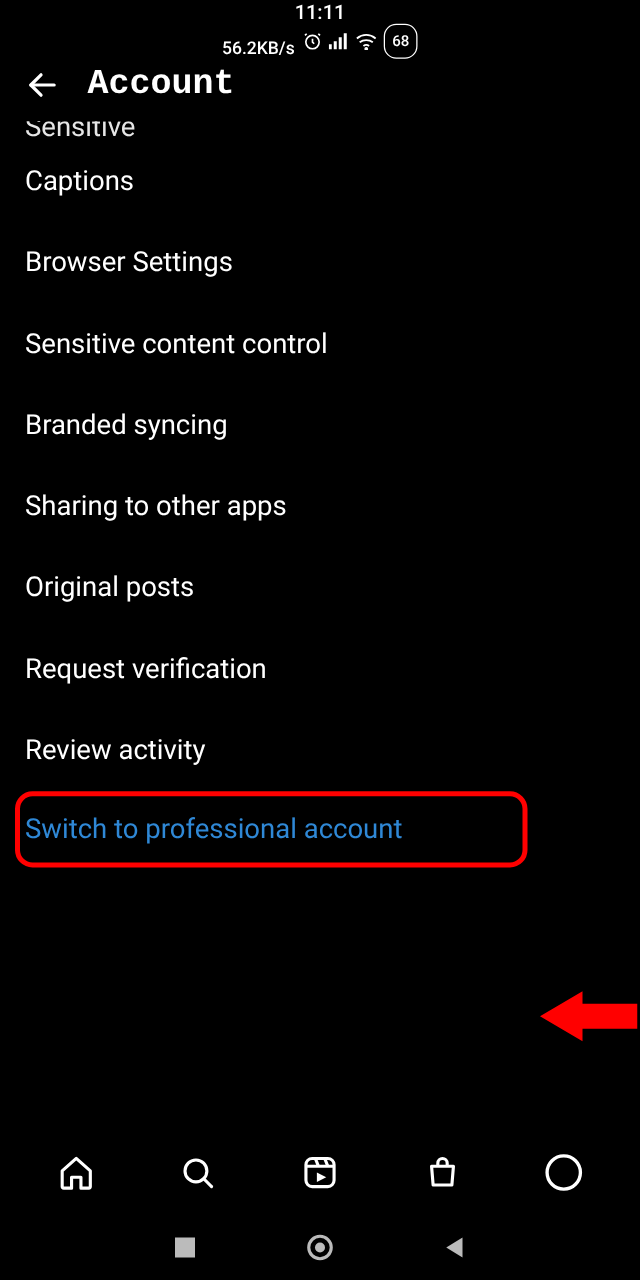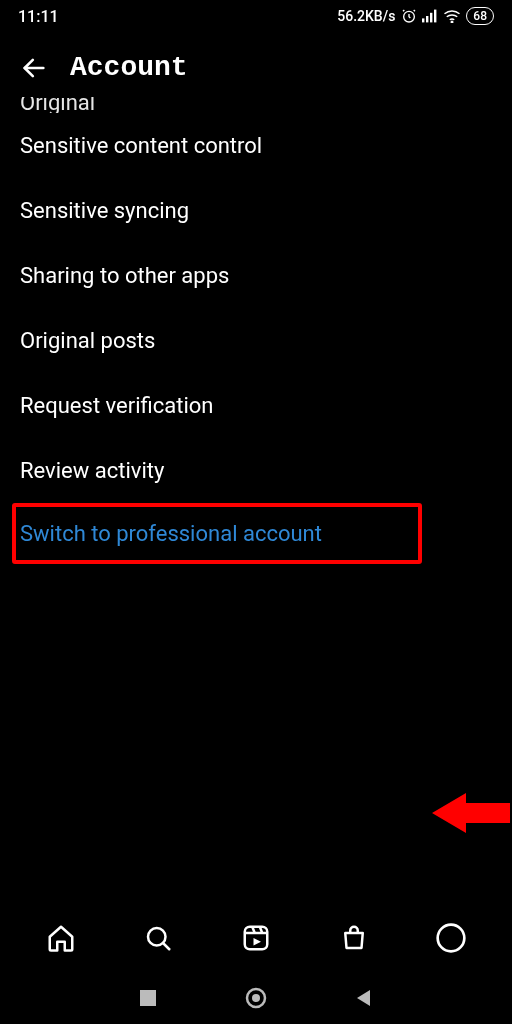--- a/index.html
+++ b/index.html
@@ -15,36 +15,37 @@
 
   
   .status-bar {
     height: 32px;
     display: flex;
     justify-content: space-between;
     align-items: center;
     padding: 0 18px;
     font-size: 16px;
     font-weight: 500;
+    flex-direction: column;
   }
   .status-right {
     display: flex;
-    align-items: center;
+    align-items: flex-end;
     gap: 6px;
     font-size: 14px;
   }
   .status-icons { display: flex; align-items: center; gap: 5px; }
   .status-icons svg { display: block; }
   .battery-pill {
     border: 1.5px solid #fff;
     border-radius: 10px;
     font-size: 12px;
     padding: 0 6px;
     line-height: 16px;
-    height: 18px;
+    height: 28px;
     display: flex;
     align-items: center;
   }
 
   
   .header {
     display: flex;
     align-items: center;
     gap: 22px;
     padding: 20px 20px 14px 20px;
@@ -72,21 +73,21 @@
   .item-link {
     color: #2f88d6;
     font-size: 22px;
     padding: 20px 0;
   }
   .highlight-box {
     border: 4px solid #ff0000;
     margin-left: -8px;
     padding-left: 4px;
     padding-right: 4px;
-    border-radius: 3px;
+    border-radius: 14px;
     width: 410px;
   }
   .highlight-box .item-link { padding: 14px 0; }
 
   
   .arrow {
     position: absolute;
     left: 432px;
     top: 789px;
   }
@@ -158,24 +159,26 @@
   <div class="back">
     <svg width="28" height="28" viewBox="0 0 24 24" fill="none" stroke="#fff" stroke-width="2.2" stroke-linecap="round" stroke-linejoin="round">
       <line x1="20" y1="12" x2="4" y2="12"></line>
         <polyline points="11 5 4 12 11 19"></polyline>
     </svg>
   </div>
   <div class="header-title">Account</div>
 </div>
 
 <div class="list">
-  <div class="cutoff">Original</div>
-
+  <div class="cutoff">Sensitive</div>
+
+  <div class="item">Captions</div>
+  <div class="item">Browser Settings</div>
   <div class="item">Sensitive content control</div>
-  <div class="item">Sensitive syncing</div>
+  <div class="item">Branded syncing</div>
   <div class="item">Sharing to other apps</div>
   <div class="item">Original posts</div>
   <div class="item">Request verification</div>
   <div class="item">Review activity</div>
 
   <div class="highlight-box">
     <div class="item-link">Switch to professional account</div>
   </div>
 </div>
 

